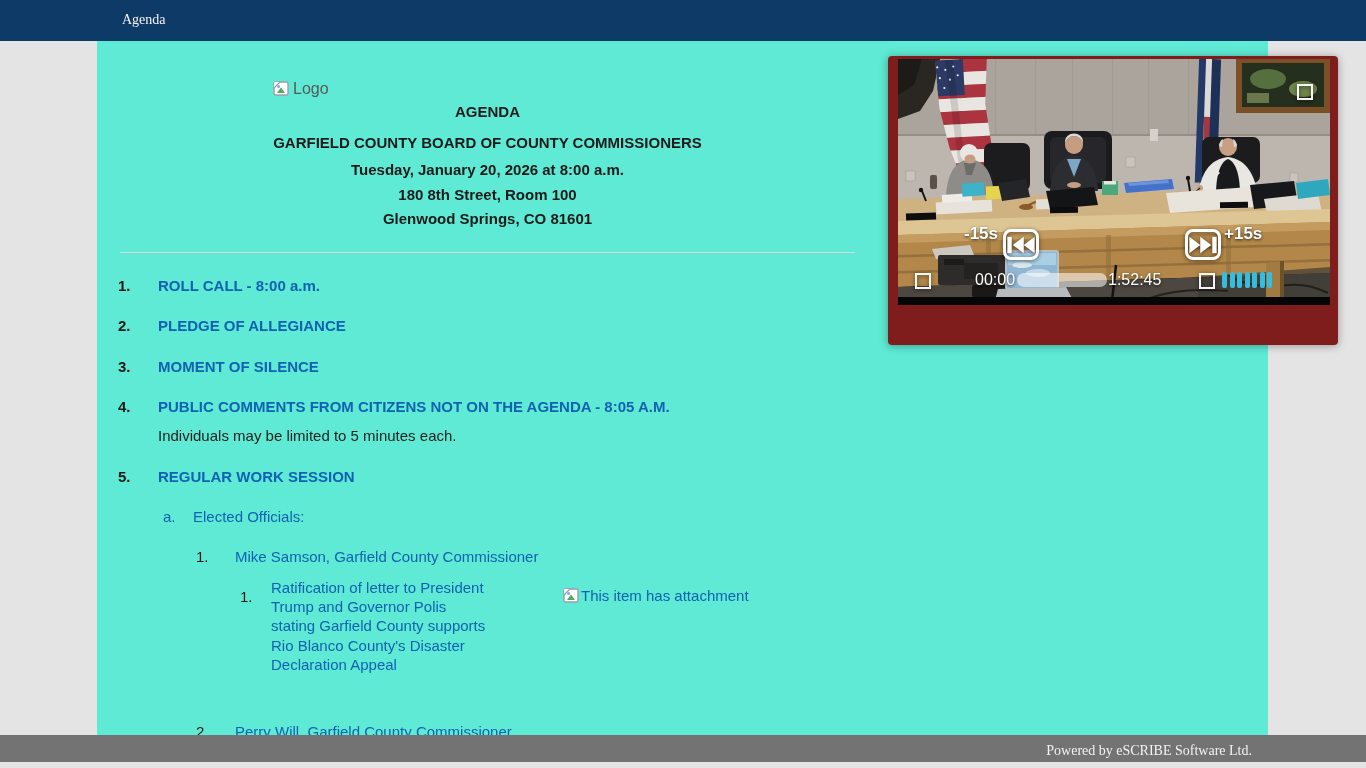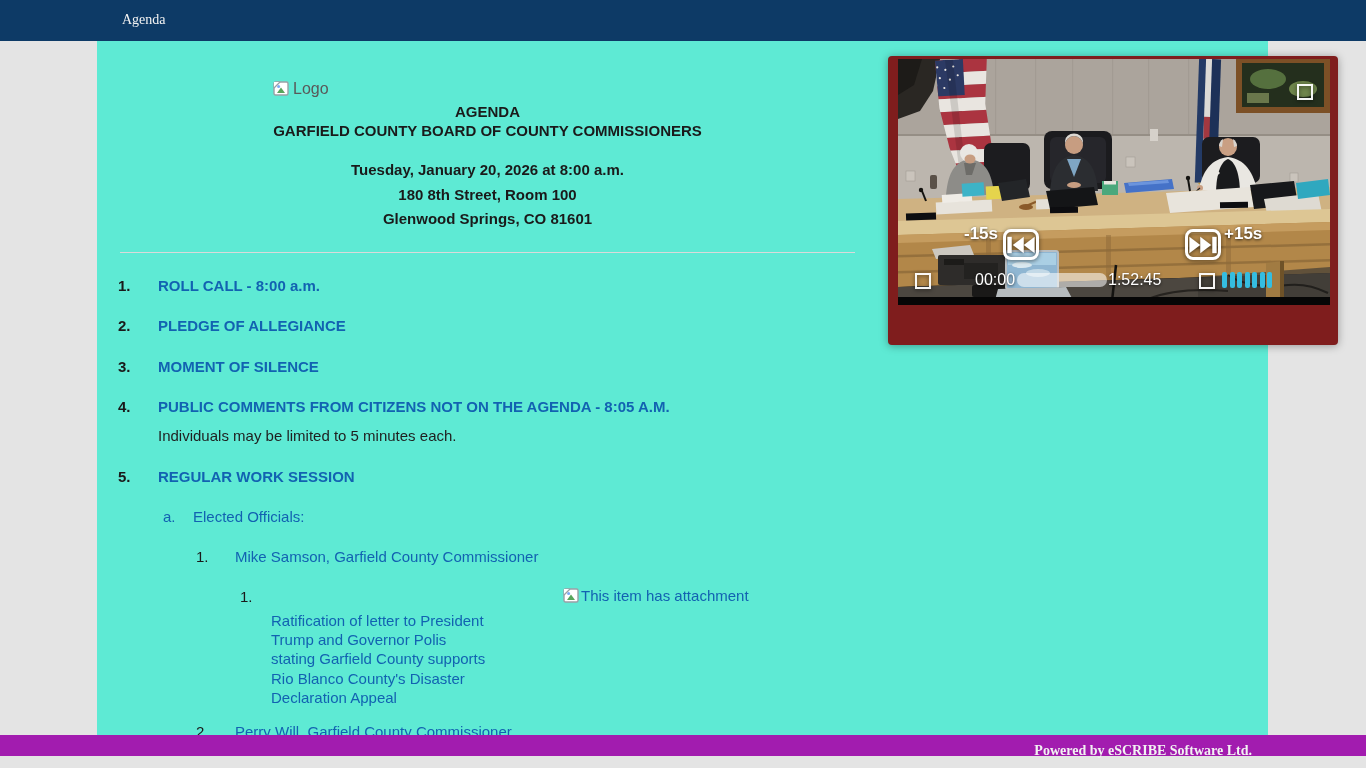--- a/index.html
+++ b/index.html
@@ -28,22 +28,22 @@
   .b    { font-weight:bold; }
   .note { position:absolute; font-size:15px; color:#1f1f1f; }
   .wrap215 { display:inline-block; width:215px; line-height:19.2px; }
   .attach-link { position:absolute; left:466px; top:546px; display:flex; align-items:center;
                  font-size:15px; color:#1262b1; cursor:pointer; }
 
   
   .bimg { width:17px; height:16px; flex:0 0 auto; margin-right:1px; }
 
   
-  .footer { position:absolute; left:0; top:735px; width:1366px; height:21px;
-            background:#a21caf; z-index:7;font-weight:bold; }
+  .footer { position:absolute; left:0; top:735px; width:1366px; height:27px;
+            background:#737373; z-index:7; }
   .footer .footer-text { position:absolute; right:114px; top:8px; color:#f2f2f2;
             font-family:"Liberation Serif", serif; font-size:14px; }
 
   
   .video-card { position:absolute; left:888px; top:56px; width:450px; height:289px;
                 background:#7f1d1d; border-radius:4px; z-index:4;
                 box-shadow:0 1px 8px rgba(0,0,0,0.35); }
   .video { position:absolute; left:10px; top:3px; width:432px; height:246px;
            background:#000; overflow:hidden; }
   .video svg { display:block; width:432px; height:246px; }
@@ -76,21 +76,21 @@
       <rect x="1" y="1" width="14" height="13" rx="1.5" fill="#fff" stroke="#9aa0a6" stroke-width="1.4"></rect>
       <polygon points="4,12 8,6.5 12,12" fill="#58a55c"></polygon>
       <circle cx="5.6" cy="5.6" r="1.5" fill="#7baaf7"></circle>
       <polygon points="1,1 7,1 1,7" fill="#fff"></polygon>
       <path d="M1,7 L7,1" stroke="#9aa0a6" stroke-width="1.2"></path>
     </svg>
     <span>Logo</span>
   </div>
 
   <div class="center-block" style="top:62px">AGENDA</div>
-  <div class="center-block" style="top:81px">GARFIELD COUNTY BOARD OF COUNTY COMMISSIONERS</div>
+  <div class="center-block" style="top:93px">GARFIELD COUNTY BOARD OF COUNTY COMMISSIONERS</div>
   <div class="center-block" style="top:120px">Tuesday, January 20, 2026 at 8:00 a.m.</div>
   <div class="center-block" style="top:145px">180 8th Street, Room 100</div>
   <div class="center-block" style="top:169px">Glenwood Springs, CO 81601</div>
 
   <div class="hr"></div>
 
   <span class="num" style="left:21px; top:236px">1.</span>
   <a class="link b" style="left:61px; top:236px">ROLL CALL - 8:00 a.m.</a>
 
   <span class="num" style="left:21px; top:276px">2.</span>
@@ -106,21 +106,21 @@
   <span class="num" style="left:21px; top:427px">5.</span>
   <a class="link b" style="left:61px; top:427px">REGULAR WORK SESSION</a>
 
   <span class="link" style="left:66px; top:467px">a.</span>
   <a class="link" style="left:96px; top:467px">Elected Officials:</a>
 
   <span class="numr" style="left:99px; top:507px">1.</span>
   <a class="link" style="left:138px; top:507px">Mike Samson, Garfield County Commissioner</a>
 
   <span class="numr" style="left:143px; top:547px">1.</span>
-  <a class="link" style="left:174px; top:570px">
+  <a class="link" style="left:174px; top:537px">
     <span class="wrap215">Ratification of letter to President Trump and Governor Polis stating Garfield County supports Rio Blanco County's Disaster Declaration Appeal</span>
   </a>
   <a class="attach-link">
     <svg class="bimg" viewBox="0 0 17 16">
       <rect x="1" y="1" width="14" height="13" rx="1.5" fill="#fff" stroke="#9aa0a6" stroke-width="1.4"></rect>
       <polygon points="4,12 8,6.5 12,12" fill="#58a55c"></polygon>
       <circle cx="5.6" cy="5.6" r="1.5" fill="#7baaf7"></circle>
       <polygon points="1,1 7,1 1,7" fill="#fff"></polygon>
       <path d="M1,7 L7,1" stroke="#9aa0a6" stroke-width="1.2"></path>
     </svg>

